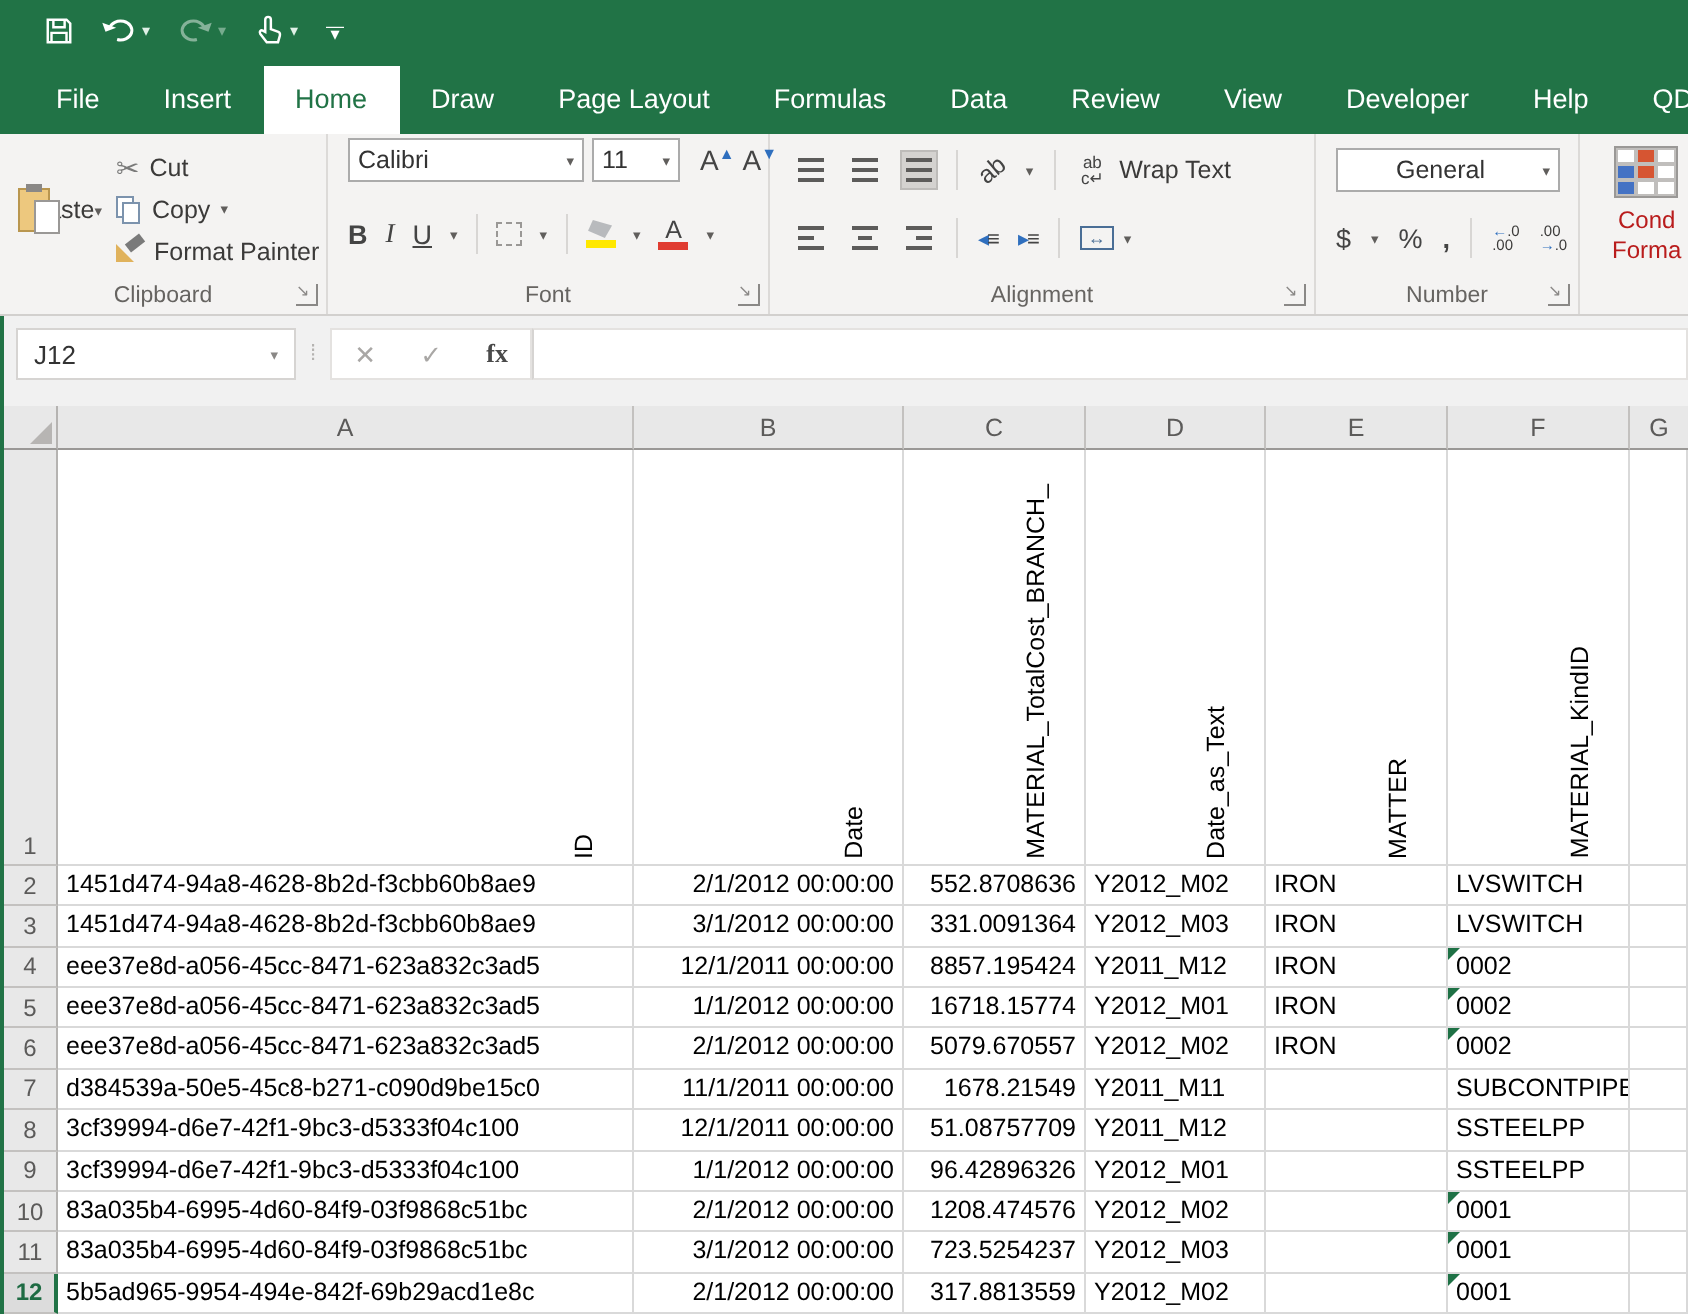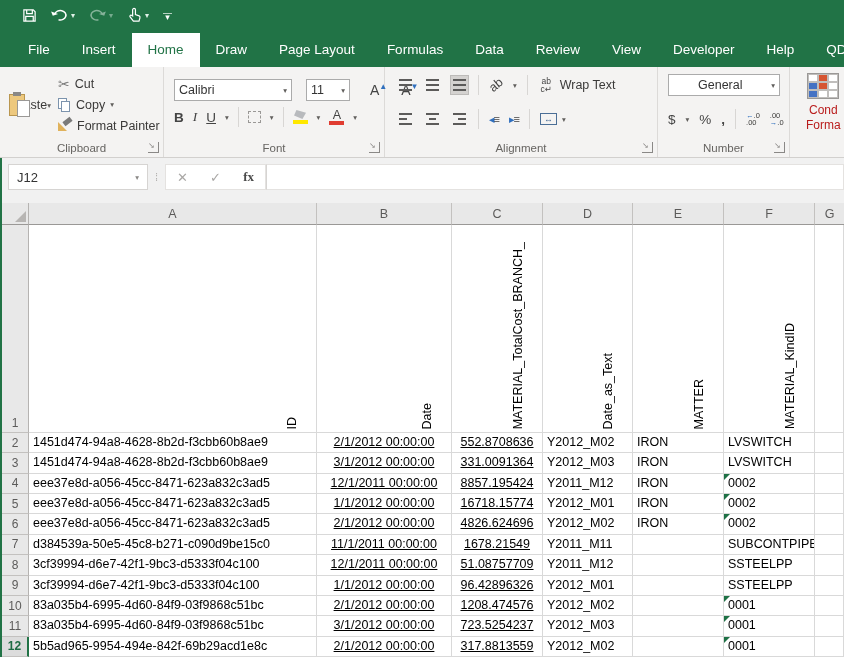--- a/index.html
+++ b/index.html
@@ -48,21 +48,21 @@
   .brush { width:14px; height:13px; position:relative; }
   .brush .tip { position:absolute; left:0; bottom:1px; width:0; height:0;
     border-bottom:9px solid #e0b25c; border-right:9px solid transparent; }
   .brush .handle { position:absolute; right:0; top:0; width:9px; height:5px; background:#7a7a7a; transform:rotate(-38deg); }
 
   
   .g-font { width:221px; }
   .combo { background:#fff; border:1px solid #ababab; height:22px; display:flex; align-items:center;
     font-size:12.5px; color:#333; padding:0 4px; }
   .combo .caret { margin-left:auto; }
-  .font-row1 { position:absolute; left:10px; top:12px; display:flex; gap:14px; align-items:center; }
+  .font-row1 { position:absolute; left:10px; top:2px; display:flex; gap:4px; align-items:center; }
   .font-row2 { position:absolute; left:10px; top:40px; display:flex; align-items:center; gap:9px; font-size:13.5px; color:#444; }
   .fA { font-size:14px; color:#444; position:relative; }
   .fA sup { font-size:8px; color:#2f6fbe; }
   .bld { font-weight:bold; } .itl { font-style:italic; font-family:"Liberation Serif",serif; } .und { text-decoration:underline; }
   .vline { width:1px; height:20px; background:#d8d6d4; }
   .bord-ic { width:13px; height:12px; border:1px dashed #9a9896; }
   .fill-ic, .fcol-ic { display:flex; flex-direction:column; align-items:center; line-height:11px; }
   .fill-ic .bucket { width:12px; height:9px; background:#b8babd; clip-path:polygon(20% 0,100% 30%,70% 100%,0 60%); }
   .fill-ic .bar { width:15px; height:4px; background:#ffe800; margin-top:1px; }
   .fcol-ic .A { font-size:12.5px; color:#444; line-height:10px; }
@@ -124,21 +124,21 @@
   .w-a{width:288px;} .w-b{width:135px;} .w-c{width:91px;} .w-d{width:90px;}
   .w-e{width:91px;} .w-f{width:91px;} .w-g{flex:1; border-right:none;}
   .row { display:flex; height:20.36px; }
   .row1 { height:208px; }
   .rh { width:27px; background:#e8e8e8; border-right:1px solid #b5b3b1; border-bottom:1px solid #c3c1bf;
     display:flex; align-items:center; justify-content:center; font-size:12px; color:#5c5b5a; }
   .row1 .rh { align-items:flex-end; padding-bottom:2px; }
   .rh.sel { background:#dcdcdc; color:#1e6b43; border-right:2px solid #217346; font-weight:bold; width:27px; }
   .cell { border-right:1px solid #d9d9d9; border-bottom:1px solid #d9d9d9; font-size:12.5px; color:#000;
     line-height:19px; padding:0 4px; white-space:nowrap; overflow:hidden; position:relative; }
-  .num { text-align:center;text-decoration:underline; }
+  .num { text-align:right; }
   .vcell { position:relative; overflow:hidden; }
   .vcell span { position:absolute; bottom:3px; right:14px; writing-mode:vertical-rl;
     transform:rotate(180deg); font-size:12.5px; color:#000; white-space:nowrap; }
   .etri { position:absolute; left:0; top:0; width:0; height:0;
     border-top:6px solid #1e7145; border-right:6px solid transparent; }
 </style>
 </head>
 <body>
 
 <div class="titlebar">
@@ -465,21 +465,21 @@
       <div class="cell w-d">Y2012_M01</div>
       <div class="cell w-e">IRON</div>
       <div class="cell w-f"><span class="etri"></span><span>0002</span></div>
       <div class="cell w-g"></div>
     </div>
 
   <div class="row">
       <div class="rh">6</div>
       <div class="cell w-a">eee37e8d-a056-45cc-8471-623a832c3ad5</div>
       <div class="cell w-b num">2/1/2012 00:00:00</div>
-      <div class="cell w-c num">4826.624696</div>
+      <div class="cell w-c num">5079.670557</div>
       <div class="cell w-d">Y2012_M02</div>
       <div class="cell w-e">IRON</div>
       <div class="cell w-f"><span class="etri"></span><span>0002</span></div>
       <div class="cell w-g"></div>
     </div>
 
   <div class="row">
       <div class="rh">7</div>
       <div class="cell w-a">d384539a-50e5-45c8-b271-c090d9be15c0</div>
       <div class="cell w-b num">11/1/2011 00:00:00</div>

